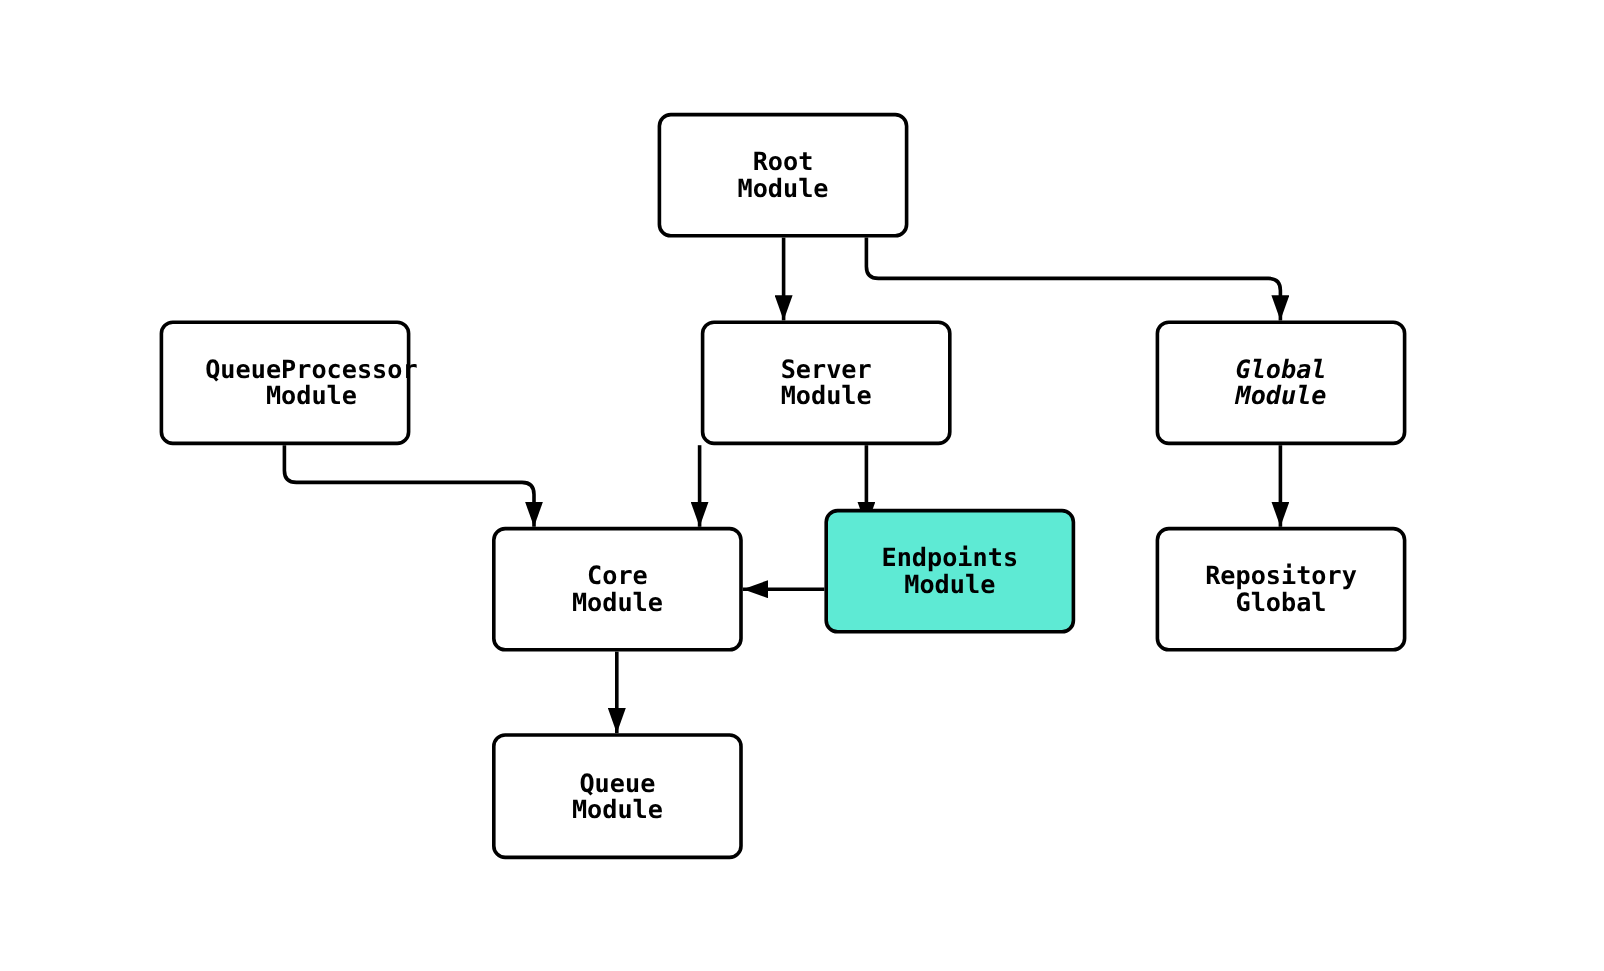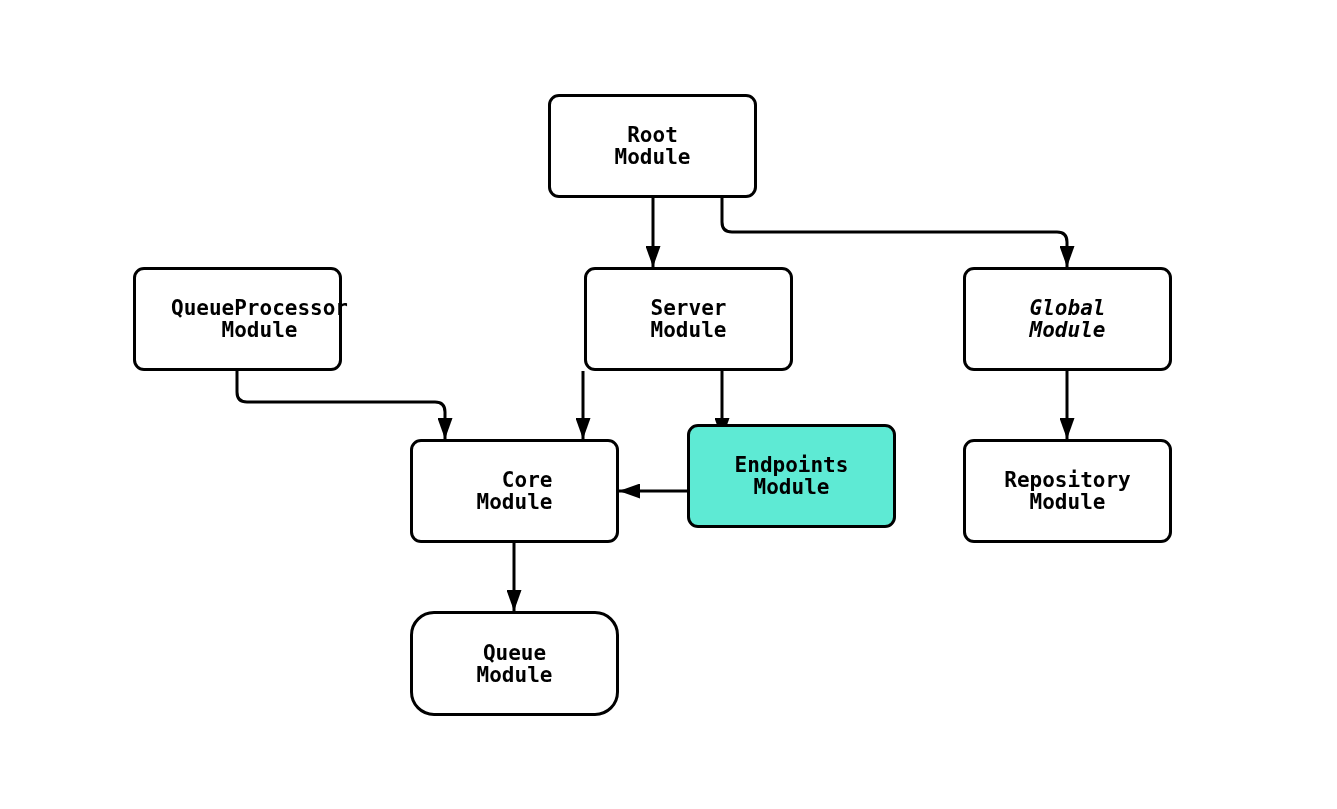--- a/index.html
+++ b/index.html
@@ -66,30 +66,30 @@
 Module</span>
   </div>
   <div class="node" style="left: 548px; top: 267px; width: 209px; height: 104px; background: rgb(255, 255, 255); border-color: rgb(0, 0, 0); margin-left: 36px;">
     <span class="node-label">Server
 Module</span>
   </div>
   <div class="node" style="left: 963px; top: 267px; width: 209px; height: 104px; background: rgb(255, 255, 255); border-color: rgb(0, 0, 0); font-style: italic;">
     <span class="node-label">Global
 Module</span>
   </div>
-  <div class="node" style="left: 410px; top: 439px; width: 209px; height: 104px; background: rgb(255, 255, 255); border-color: rgb(0, 0, 0); text-align: right;">
+  <div class="node" style="left: 410px; top: 439px; width: 209px; height: 104px; background: rgb(255, 255, 255); border-color: rgb(0, 0, 0);">
     <span class="node-label">Core
 Module</span>
   </div>
   <div class="node" style="left: 687px; top: 424px; width: 209px; height: 104px; background: #5eead4; border-color: rgb(0, 0, 0);">
     <span class="node-label">Endpoints
 Module</span>
   </div>
   <div class="node" style="left: 963px; top: 439px; width: 209px; height: 104px; background: rgb(255, 255, 255); border-color: rgb(0, 0, 0);">
     <span class="node-label">Repository
-Module</span>
+Global</span>
   </div>
-  <div class="node" style="left: 410px; top: 611px; width: 209px; height: 105px; background: rgb(255, 255, 255); border-color: rgb(0, 0, 0); border-radius: 24px;">
+  <div class="node" style="left: 410px; top: 611px; width: 209px; height: 105px; background: rgb(255, 255, 255); border-color: rgb(0, 0, 0);">
     <span class="node-label">Queue
 Module</span>
   </div>
 
 </div>
 
 </body></html>

